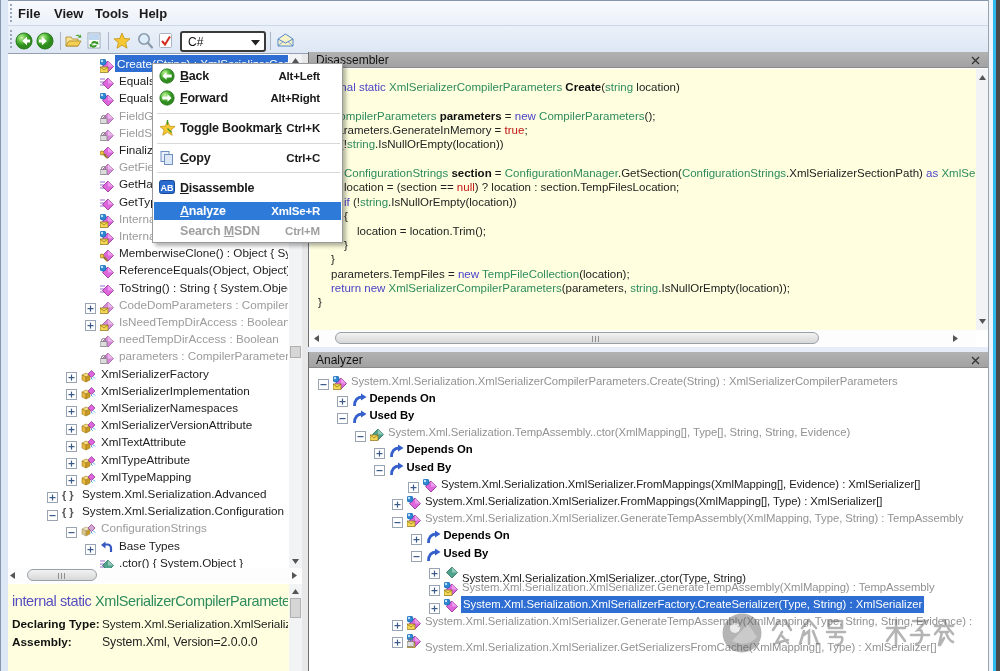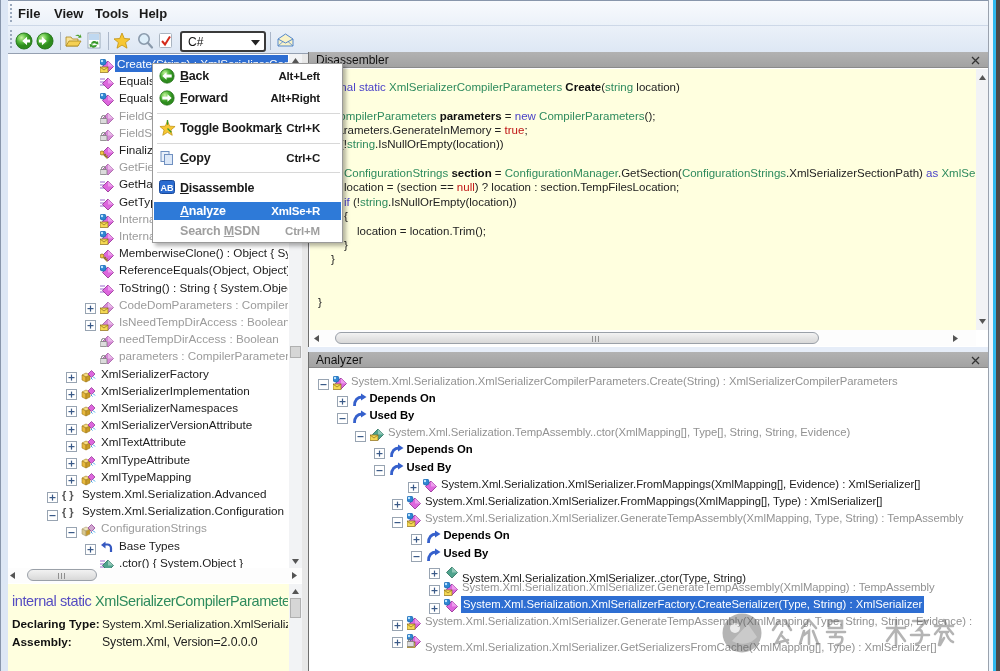--- a/index.html
+++ b/index.html
@@ -479,20 +479,22 @@
       <div class="abs" style="left:21px;top:55.05px;white-space:nowrap;font-size:11.5px;color:#222">parameters.GenerateInMemory = <span class="lit">true</span>;</div>
       <div class="abs" style="left:21px;top:69.4px;white-space:nowrap;font-size:11.5px;color:#222"><span class="kw">if</span> (!<span class="ty">string</span>.IsNullOrEmpty(location))</div>
       <div class="abs" style="left:21px;top:83.75px;white-space:nowrap;font-size:11.5px;color:#222">{</div>
       <div class="abs" style="left:34px;top:98.1px;white-space:nowrap;font-size:11.5px;color:#222"><span class="ty">ConfigurationStrings</span> <span class="dcl">section</span> = <span class="ty">ConfigurationManager</span>.GetSection(<span class="ty">ConfigurationStrings</span>.XmlSerializerSectionPath) <span class="kw">as</span> <span class="ty">XmlSe</span></div>
       <div class="abs" style="left:34px;top:112.45px;white-space:nowrap;font-size:11.5px;color:#222">location = (section == <span class="lit">null</span>) ? location : section.TempFilesLocation;</div>
       <div class="abs" style="left:34px;top:126.8px;white-space:nowrap;font-size:11.5px;color:#222"><span class="kw">if</span> (!<span class="ty">string</span>.IsNullOrEmpty(location))</div>
       <div class="abs" style="left:34px;top:141.15px;white-space:nowrap;font-size:11.5px;color:#222">{</div>
       <div class="abs" style="left:47px;top:155.5px;white-space:nowrap;font-size:11.5px;color:#222">location = location.Trim();</div>
       <div class="abs" style="left:34px;top:169.85px;white-space:nowrap;font-size:11.5px;color:#222">}</div>
       <div class="abs" style="left:21px;top:184.2px;white-space:nowrap;font-size:11.5px;color:#222">}</div>
+      <div class="abs" style="left:21px;top:198.54999999999998px;white-space:nowrap;font-size:11.5px;color:#222">parameters.TempFiles = <span class="kw">new</span> <span class="ty">TempFileCollection</span>(location);</div>
+      <div class="abs" style="left:21px;top:212.9px;white-space:nowrap;font-size:11.5px;color:#222"><span class="kw">return</span> <span class="kw">new</span> <span class="ty">XmlSerializerCompilerParameters</span>(parameters, <span class="ty">string</span>.IsNullOrEmpty(location));</div>
       <div class="abs" style="left:8px;top:227.25px;white-space:nowrap;font-size:11.5px;color:#222">}</div>
     </div>
 <div class="abs" style="left:667px;top:17px;width:13px;height:261px;background:#f2f3f5">
       <svg class="abs" style="left:3px;top:6px" width="7" height="5" viewBox="0 0 7 5">
         <polygon points="0,5 7,5 3.5,0" fill="#555"></polygon>
       </svg>
       <svg class="abs" style="left:3px;top:250px" width="7" height="5" viewBox="0 0 7 5">
         <polygon points="0,0 7,0 3.5,5" fill="#555"></polygon>
       </svg>
     </div>

